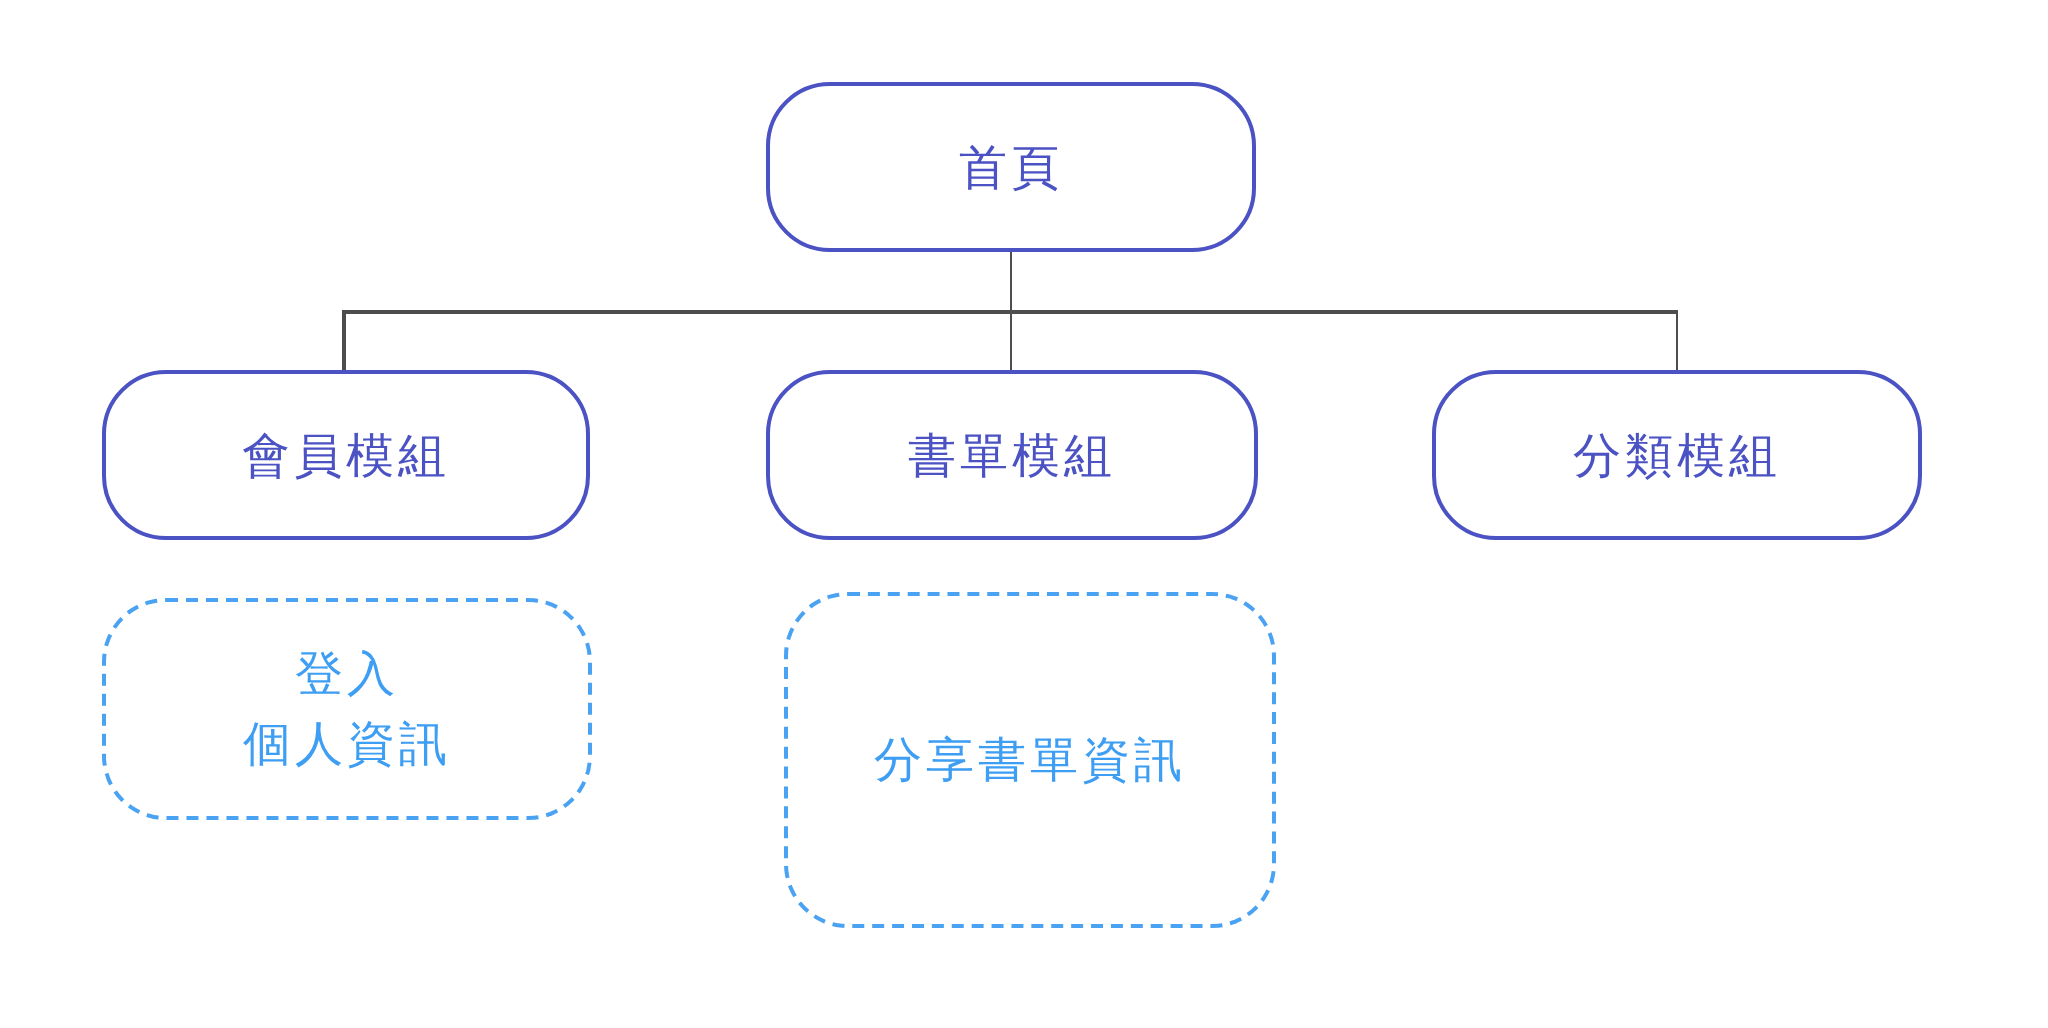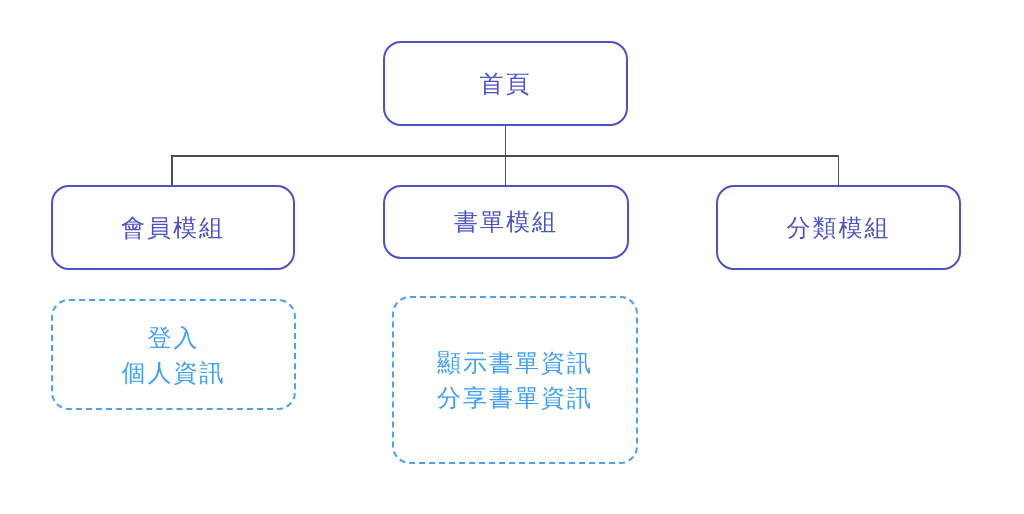--- a/index.html
+++ b/index.html
@@ -15,21 +15,21 @@
     font-family: "Liberation Sans", sans-serif;
     overflow: hidden;
   }
   .node {
     position: absolute;
     box-sizing: border-box;
     display: flex;
     align-items: center;
     justify-content: center;
     text-align: center;
-    border-radius: 18px;
+    border-radius: 32px;
     font-size: 24px;
     letter-spacing: 2px;
     background: #ffffff;
   }
   .node.solid {
     border: 2.5px solid var(--solid_color, #4B52C3);
     color: var(--solid_color, #4B52C3);
   }
   .node.dashed {
     border: 2.5px dashed var(--dashed_border, #4AA2F2);
@@ -40,21 +40,21 @@
   .node.dashed .page-line {
     white-space: nowrap;
   }
   .connector {
     position: absolute;
     background: var(--connector_color, #4d4d4d);
   }
   
   .pos-home        { left: 383px; top: 41px;  width: 245px; height: 85px; }
   .pos-member      { left: 51px;  top: 185px; width: 244px; height: 85px; }
-  .pos-booklist    { left: 383px; top: 185px; width: 246px; height: 74px; }
+  .pos-booklist    { left: 383px; top: 185px; width: 246px; height: 85px; }
   .pos-category    { left: 716px; top: 185px; width: 245px; height: 85px; }
   .pos-member-pg   { left: 51px;  top: 299px; width: 245px; height: 111px; }
   .pos-booklist-pg { left: 392px; top: 296px; width: 246px; height: 168px; }
   .pos-category-pg { left: 716px; top: 296px; width: 244px; height: 135px; }
   
   .conn-h          { left: 172px; top: 155px; width: 667px; height: 1.6px; }
   .conn-v-mid      { left: 504.7px; top: 126px; width: 1.8px; height: 59px; }
   .conn-v-left     { left: 171.2px; top: 155px; width: 1.8px; height: 30px; }
   .conn-v-right    { left: 837.7px; top: 155px; width: 1.8px; height: 30px; }
 </style>
@@ -80,17 +80,16 @@
   </div>
   <div class="node solid pos-category">
     <span>分類模組</span>
   </div>
 
   <div class="node dashed pos-member-pg">
     <span class="page-line">登入</span>
     <span class="page-line">個人資訊</span>
   </div>
   <div class="node dashed pos-booklist-pg">
-    <span class="page-line">顯示書單資訊</span>
     <span class="page-line">分享書單資訊</span>
   </div>
 
 </div>
 
 </body></html>

